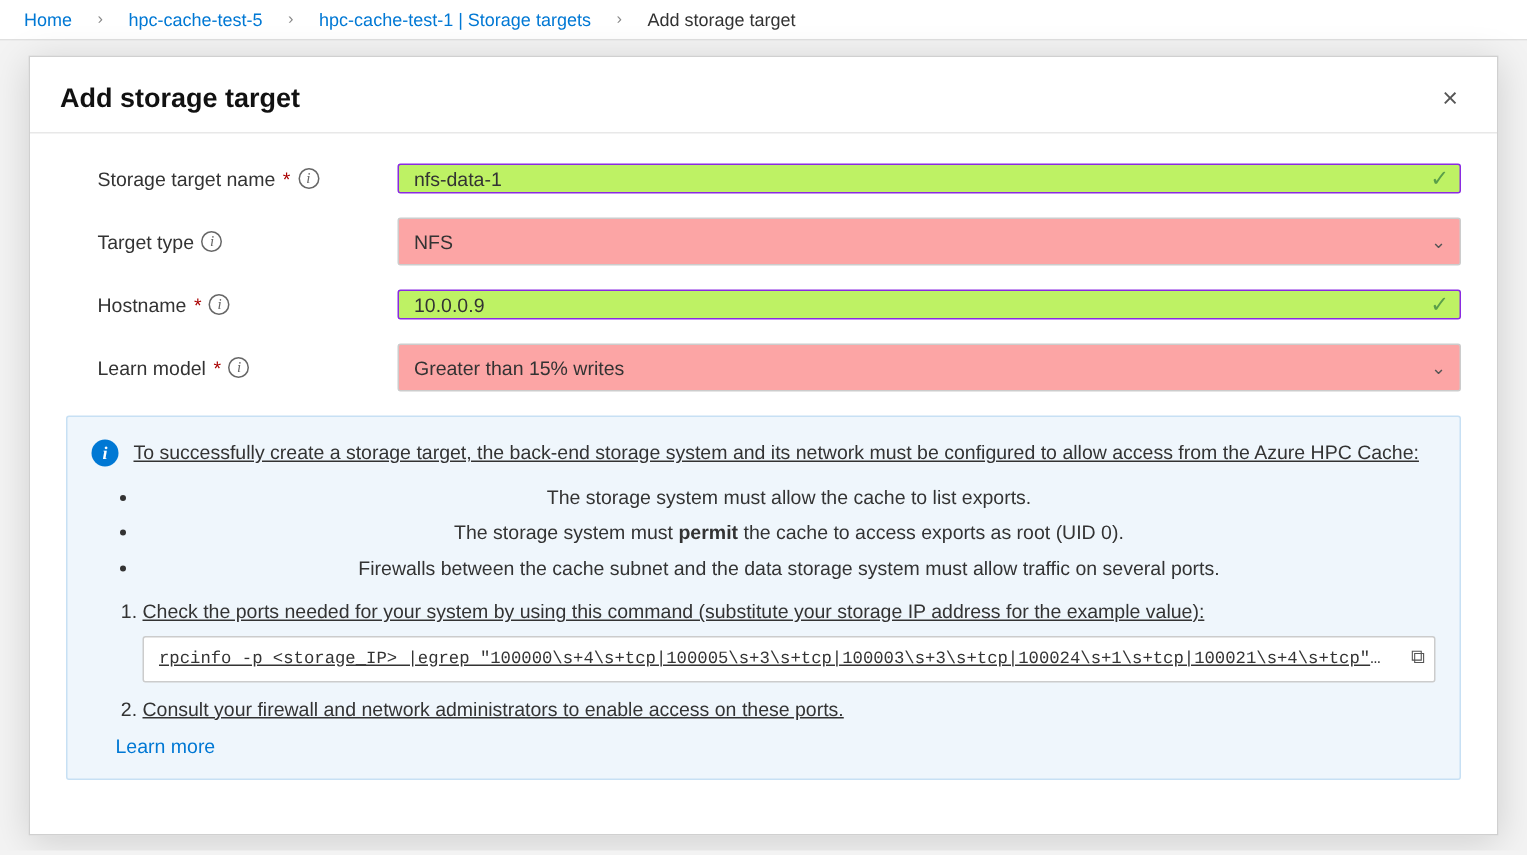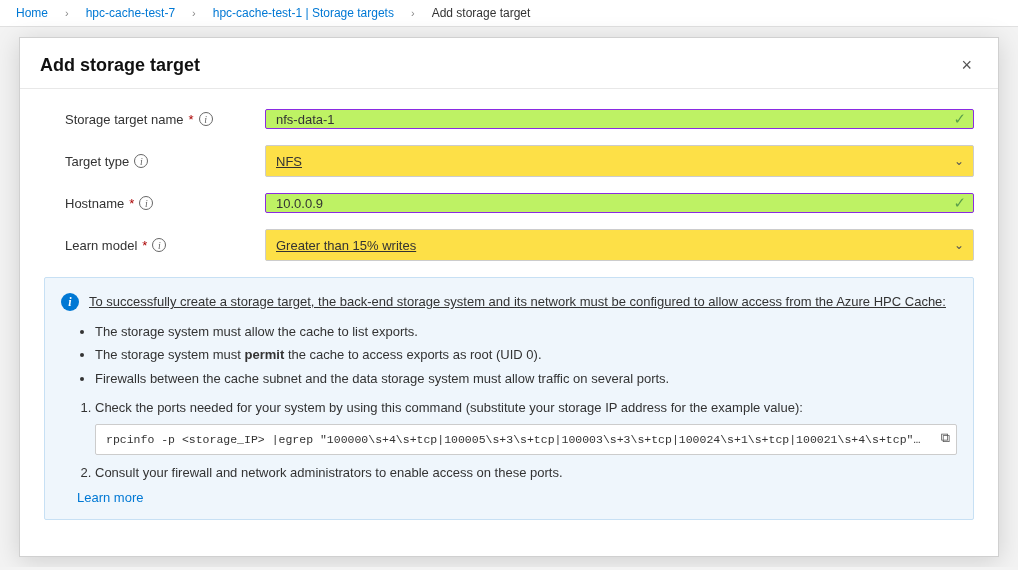--- a/index.html
+++ b/index.html
@@ -120,25 +120,24 @@
     }
     .select-input {
       width: 100%;
       height: 32px;
       border: 1px solid #ccc;
       border-radius: 2px;
       padding: 0 10px;
       font-size: 13px;
       color: #333;
       outline: none;
-      background: #fde047;
+      background: #fca5a5;
       appearance: none;
       -webkit-appearance: none;
       cursor: pointer;
-      text-decoration: underline;
     }
     .select-wrapper {
       position: relative;
     }
     .select-arrow {
       position: absolute;
       right: 10px;
       top: 50%;
       transform: translateY(-50%);
       pointer-events: none;
@@ -182,24 +181,26 @@
       text-decoration: underline;
     }
     .info-box ul {
       margin-left: 34px;
       margin-bottom: 10px;
     }
     .info-box ul li {
       margin-bottom: 4px;
       font-size: 13px;
       line-height: 1.5;
+      text-align: center;
     }
     .info-box ol {
       margin-left: 34px;
       margin-bottom: 8px;
+      text-decoration: underline;
     }
     .info-box ol li {
       margin-bottom: 8px;
       font-size: 13px;
       line-height: 1.5;
     }
     .code-block {
       background: #fff;
       border: 1px solid #ccc;
       border-radius: 2px;
@@ -231,21 +232,21 @@
       margin-left: 16px;
     }
     b { font-weight: 600; }
   </style>
 </head>
 <body>
 
 <div class="breadcrumb-bar">
   <a>Home</a>
   <span class="sep">›</span>
-  <a>hpc-cache-test-7</a>
+  <a>hpc-cache-test-5</a>
   <span class="sep">›</span>
   <a>hpc-cache-test-1 | Storage targets</a>
   <span class="sep">›</span>
   <span class="current">Add storage target</span>
 </div>
 
 <div class="dialog-overlay">
   <div class="dialog-header">
     <span class="dialog-title">Add storage target</span>
     <button class="close-btn">×</button>

